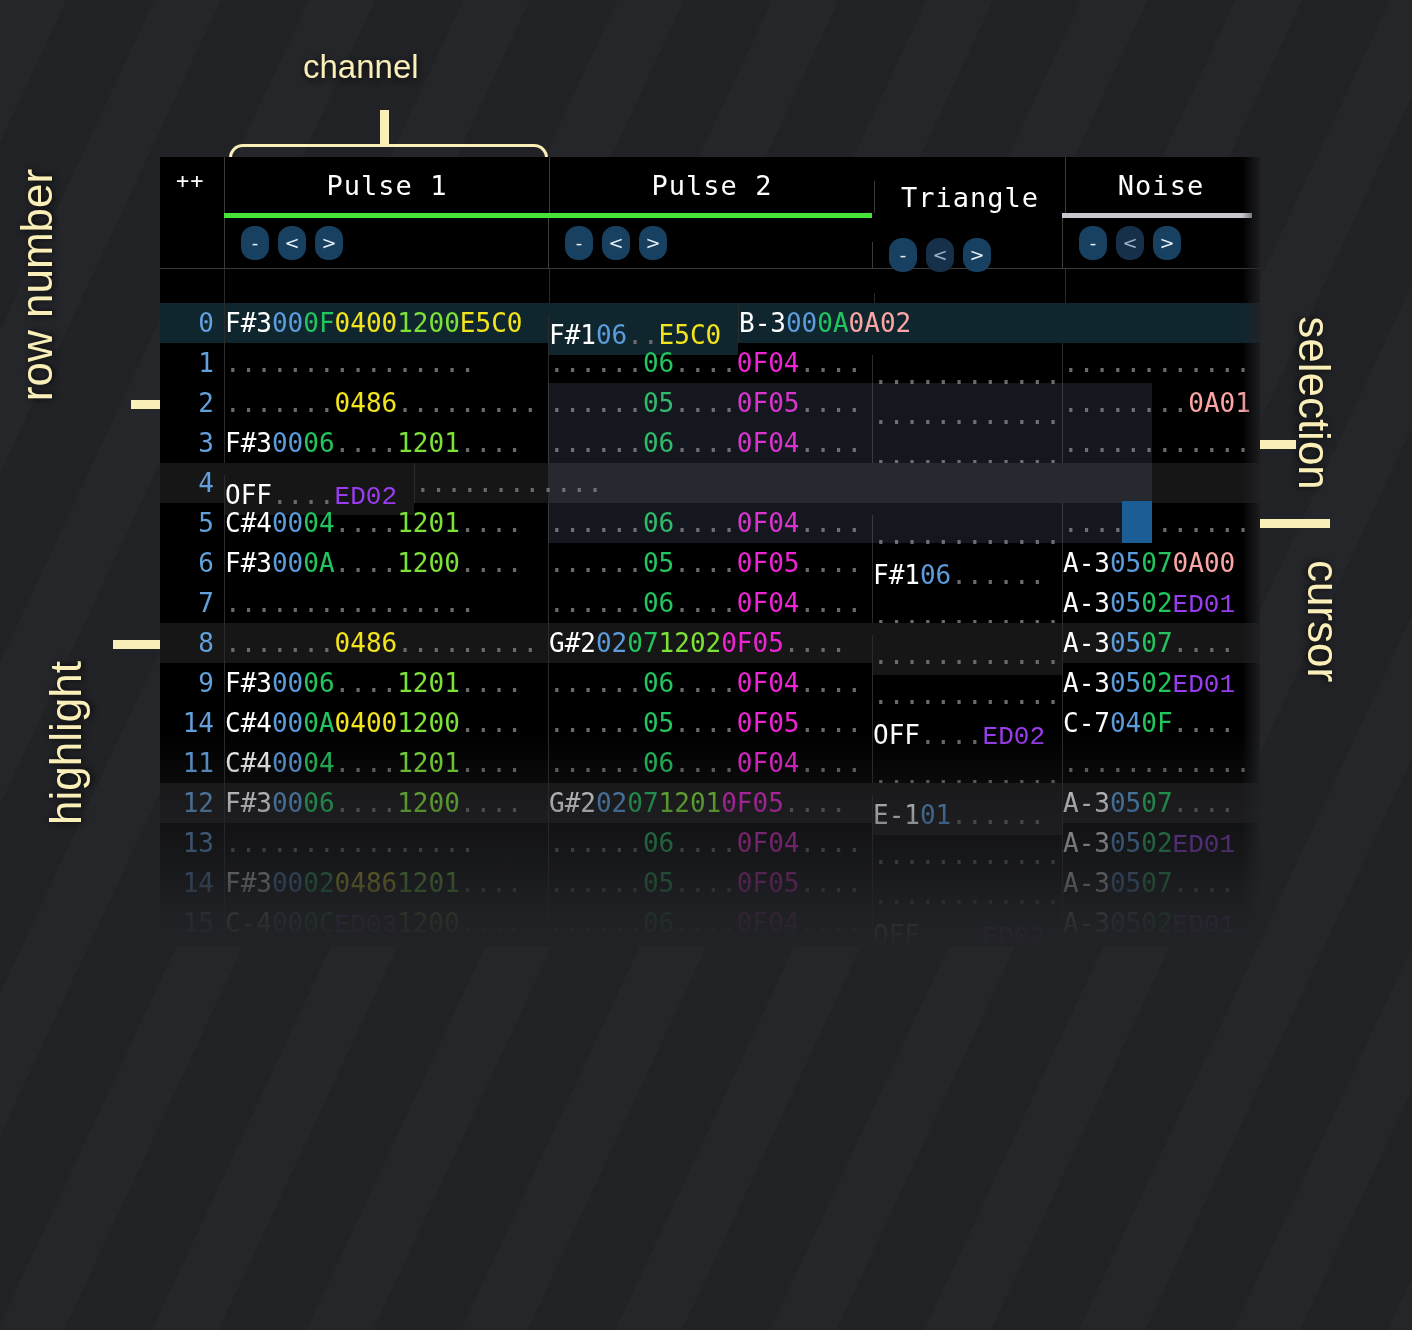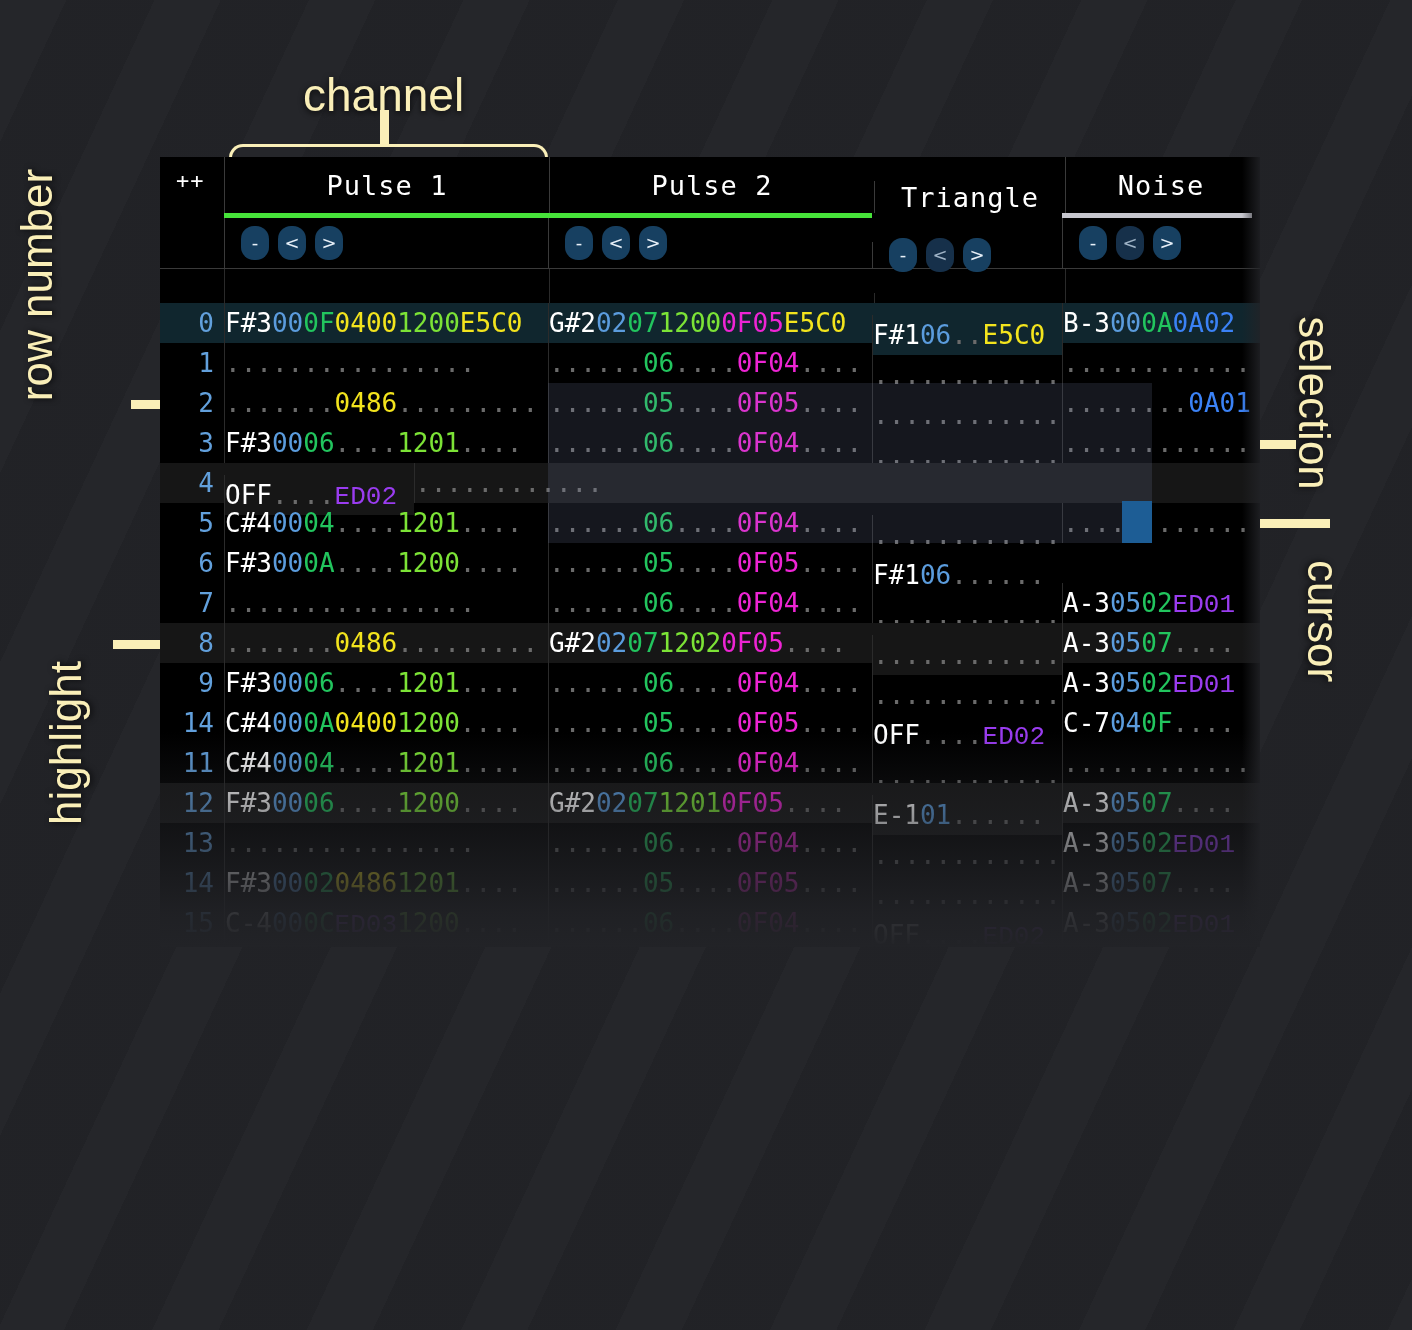--- a/index.html
+++ b/index.html
@@ -104,21 +104,21 @@
   .w-no{width:190px;}
 
   
   .c-note{color:#ffffff;}
   .c-inst{color:#5b9cdd;}
   .c-vol{color:#22c55e;}
   .c-fx-green{color:#7ce336;}
   .c-fx-yellow{color:#f3e41d;}
   .c-fx-magenta{color:#ee24d4;}
   .c-fx-purple{color:#9a3cf0;font-family:Liberation Mono, monospace;}
-  .c-fx-lgreen{color:#3b82f6;}
+  .c-fx-lgreen{color:#fca5a5;}
   .c-empty{color:#6b6b6b;}
 
   
   .selection{
     position:absolute;background:rgba(126,134,176,0.17);
     pointer-events:none;
   }
   .cursor-box{
     position:absolute;background:#1d5d95;pointer-events:none;
   }
@@ -135,21 +135,21 @@
   }
 
   
   .anno{
     position:absolute;color:#faefb8;
     font-family:"Liberation Sans", sans-serif;
     font-weight:400;
     text-shadow:0 2px 6px rgba(0,0,0,0.8);
     white-space:nowrap;
   }
-  .anno-chan{left:303px;top:68px;font-size:46px;}
+  .anno-chan{left:303px;top:48px;font-size:33px;}
   .anno-rownum{
     left:-79px;top:260px;font-size:44px;
     transform:rotate(-90deg);transform-origin:center;
   }
   .anno-highlight{
     left:-16px;top:718px;font-size:44px;
     transform:rotate(-90deg);transform-origin:center;
   }
   .anno-selection{
     left:1227px;top:378px;font-size:44px;
@@ -241,21 +241,20 @@
     <div class="sp-cell w-p1"></div>
     <div class="sp-cell w-p2"></div>
     <div class="sp-cell w-tr"></div>
     <div class="sp-cell w-no"></div>
   </div>
 
   <div class="grid-wrap" id="grid">
       <div class="prow playing">
         <div class="rnum">0</div>
         <div class="pcell w-p1"><span class="c-note">F#3</span><span class="c-inst">00</span><span class="c-vol">0F</span><span class="c-fx-yellow">0400</span><span class="c-fx-green">1200</span><span class="c-fx-yellow">E5C0</span></div>
-        <div class="pcell w-p2"><span class="c-note">G#2</span><span class="c-inst">02</span><span class="c-vol">07</span><span class="c-fx-green">1200</span><span class="c-fx-magenta">0F05</span><span class="c-fx-yellow">E5C0</span></div>
         <div class="pcell w-tr"><span class="c-note">F#1</span><span class="c-inst">06</span><span class="c-empty">..</span><span class="c-fx-yellow">E5C0</span></div>
         <div class="pcell w-no"><span class="c-note">B-3</span><span class="c-inst">00</span><span class="c-vol">0A</span><span class="c-fx-lgreen">0A02</span></div>
       </div>
       <div class="prow">
         <div class="rnum">1</div>
         <div class="pcell w-p1"><span class="c-empty">................</span></div>
         <div class="pcell w-p2"><span class="c-empty">......</span><span class="c-vol">06</span><span class="c-empty">....</span><span class="c-fx-magenta">0F04</span><span class="c-empty">....</span></div>
         <div class="pcell w-tr"><span class="c-empty">............</span></div>
         <div class="pcell w-no"><span class="c-empty">............</span></div>
       </div>
@@ -283,20 +282,21 @@
         <div class="pcell w-p1"><span class="c-note">C#4</span><span class="c-inst">00</span><span class="c-vol">04</span><span class="c-empty">....</span><span class="c-fx-green">1201</span><span class="c-empty">....</span></div>
         <div class="pcell w-p2"><span class="c-empty">......</span><span class="c-vol">06</span><span class="c-empty">....</span><span class="c-fx-magenta">0F04</span><span class="c-empty">....</span></div>
         <div class="pcell w-tr"><span class="c-empty">............</span></div>
         <div class="pcell w-no"><span class="c-empty">............</span></div>
       </div>
       <div class="prow">
         <div class="rnum">6</div>
         <div class="pcell w-p1"><span class="c-note">F#3</span><span class="c-inst">00</span><span class="c-vol">0A</span><span class="c-empty">....</span><span class="c-fx-green">1200</span><span class="c-empty">....</span></div>
         <div class="pcell w-p2"><span class="c-empty">......</span><span class="c-vol">05</span><span class="c-empty">....</span><span class="c-fx-magenta">0F05</span><span class="c-empty">....</span></div>
         <div class="pcell w-tr"><span class="c-note">F#1</span><span class="c-inst">06</span><span class="c-empty">......</span></div>
+        <div class="pcell w-no"><span class="c-note">A-3</span><span class="c-inst">05</span><span class="c-vol">07</span><span class="c-fx-lgreen">0A00</span></div>
       </div>
       <div class="prow">
         <div class="rnum">7</div>
         <div class="pcell w-p1"><span class="c-empty">................</span></div>
         <div class="pcell w-p2"><span class="c-empty">......</span><span class="c-vol">06</span><span class="c-empty">....</span><span class="c-fx-magenta">0F04</span><span class="c-empty">....</span></div>
         <div class="pcell w-tr"><span class="c-empty">............</span></div>
         <div class="pcell w-no"><span class="c-note">A-3</span><span class="c-inst">05</span><span class="c-vol">02</span><span class="c-fx-purple">ED01</span></div>
       </div>
       <div class="prow hl">
         <div class="rnum">8</div>

